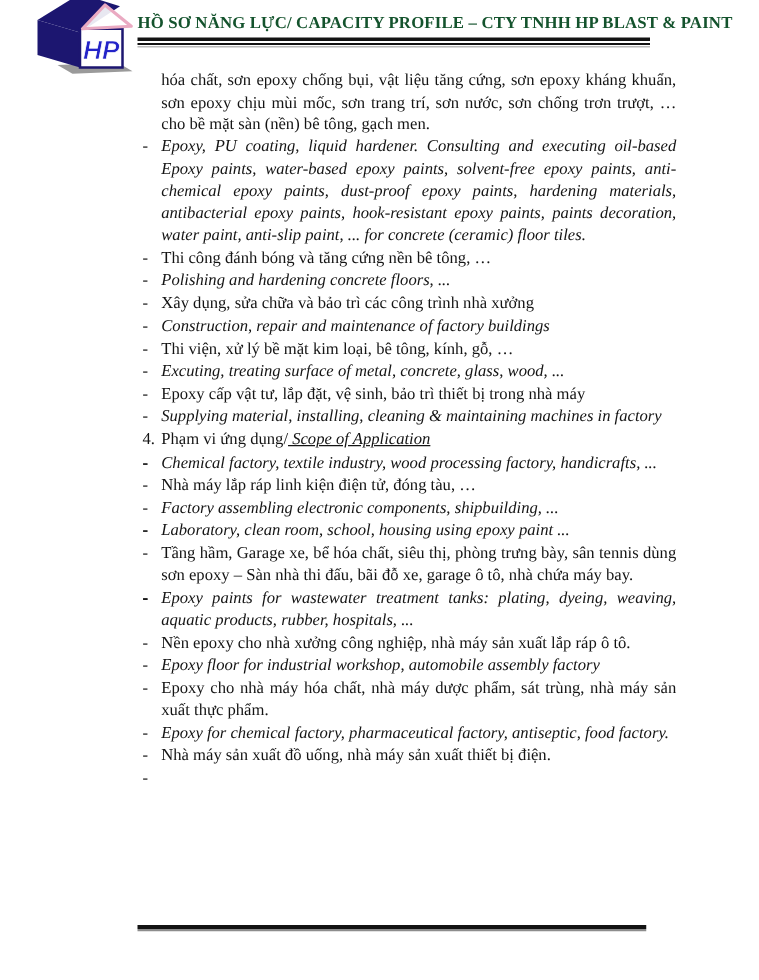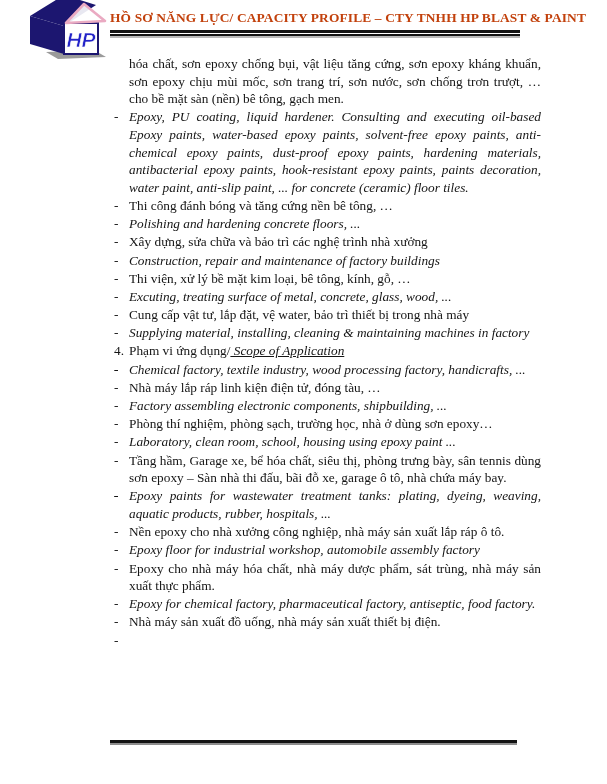--- a/index.html
+++ b/index.html
@@ -11,21 +11,21 @@
     font-family:"Liberation Serif","DejaVu Serif",serif;
     color:#141414;
   }
   
   .logo{
     position:absolute;left:22px;top:-6px;width:86px;height:66px;
   }
   .page-title{
     position:absolute;left:110px;top:10px;width:440px;
     font-size:13.4px;font-weight:bold;letter-spacing:0.15px;
-    color:#c2410c;white-space:nowrap;
+    color:#14532d;white-space:nowrap;
   }
   .header-rule{
     position:absolute;left:110px;top:30px;width:410px;height:8px;
     background:linear-gradient(
       #131313 0 3px,
       #ffffff 3px 4.5px,
       #131313 4.5px 6px,
       #ffffff 6px 6.5px,
       #b9b9b9 6.5px 8px);
   }
@@ -75,32 +75,32 @@
 
     <div class="page-title">HỒ SƠ NĂNG LỰC/ CAPACITY PROFILE – CTY TNHH HP BLAST &amp; PAINT</div>
     <div class="header-rule"></div>
   </div>
 
   <div class="content">
       <div class="item vi"><span class="marker"></span><span class="text">hóa chất, sơn epoxy chống bụi, vật liệu tăng cứng, sơn epoxy kháng khuẩn, sơn epoxy chịu mùi mốc, sơn trang trí, sơn nước, sơn chống trơn trượt, … cho bề mặt sàn (nền) bê tông, gạch men.</span></div>
       <div class="item en"><span class="marker">-</span><span class="text">Epoxy, PU coating, liquid hardener. Consulting and executing oil-based Epoxy paints, water-based epoxy paints, solvent-free epoxy paints, anti-chemical epoxy paints, dust-proof epoxy paints, hardening materials, antibacterial epoxy paints, hook-resistant epoxy paints, paints decoration, water paint, anti-slip paint, ... for concrete (ceramic) floor tiles.</span></div>
       <div class="item vi"><span class="marker">-</span><span class="text">Thi công đánh bóng và tăng cứng nền bê tông, …</span></div>
       <div class="item en"><span class="marker">-</span><span class="text">Polishing and hardening concrete floors, ...</span></div>
-      <div class="item vi"><span class="marker">-</span><span class="text">Xây dựng, sửa chữa và bảo trì các nghệ trình nhà xưởng</span></div>
+      <div class="item vi"><span class="marker">-</span><span class="text">Xây dụng, sửa chữa và bảo trì các công trình nhà xưởng</span></div>
       <div class="item en"><span class="marker">-</span><span class="text">Construction, repair and maintenance of factory buildings</span></div>
       <div class="item vi"><span class="marker">-</span><span class="text">Thi viện, xử lý bề mặt kim loại, bê tông, kính, gỗ, …</span></div>
       <div class="item en"><span class="marker">-</span><span class="text">Excuting, treating surface of metal, concrete, glass, wood, ...</span></div>
-      <div class="item vi"><span class="marker">-</span><span class="text">Cung cấp vật tư, lắp đặt, vệ water, bảo trì thiết bị trong nhà máy</span></div>
+      <div class="item vi"><span class="marker">-</span><span class="text">Epoxy cấp vật tư, lắp đặt, vệ sinh, bảo trì thiết bị trong nhà máy</span></div>
       <div class="item en"><span class="marker">-</span><span class="text">Supplying material, installing, cleaning &amp; maintaining machines in factory</span></div>
       <div class="item vi"><span class="marker">4.</span><span class="text">Phạm vi ứng dụng/</span><span class="text italic"> Scope of Application</span></div>
       <div class="item vi"><span class="marker">-</span></div>
       <div class="item en"><span class="marker">-</span><span class="text">Chemical factory, textile industry, wood processing factory, handicrafts, ...</span></div>
       <div class="item vi"><span class="marker">-</span><span class="text">Nhà máy lắp ráp linh kiện điện tử, đóng tàu, …</span></div>
       <div class="item en"><span class="marker">-</span><span class="text">Factory assembling electronic components, shipbuilding, ...</span></div>
-      <div class="item vi"><span class="marker">-</span><span class="text">Phòng thí nghiệm, phòng sạch, trường học, nhà ở dùng sơn epoxy…</span></div>
+      <div class="item vi"><span class="marker">-</span></div>
       <div class="item en"><span class="marker">-</span><span class="text">Laboratory, clean room, school, housing using epoxy paint ...</span></div>
       <div class="item vi"><span class="marker">-</span><span class="text">Tầng hầm, Garage xe, bể hóa chất, siêu thị, phòng trưng bày, sân tennis dùng sơn epoxy – Sàn nhà thi đấu, bãi đỗ xe, garage ô tô, nhà chứa máy bay.</span></div>
       <div class="item en"><span class="marker">-</span></div>
       <div class="item vi"><span class="marker">-</span></div>
       <div class="item en"><span class="marker">-</span><span class="text">Epoxy paints for wastewater treatment tanks: plating, dyeing, weaving, aquatic products, rubber, hospitals, ...</span></div>
       <div class="item vi"><span class="marker">-</span><span class="text">Nền epoxy cho nhà xưởng công nghiệp, nhà máy sản xuất lắp ráp ô tô.</span></div>
       <div class="item en"><span class="marker">-</span><span class="text">Epoxy floor for industrial workshop, automobile assembly factory</span></div>
       <div class="item vi"><span class="marker">-</span><span class="text">Epoxy cho nhà máy hóa chất, nhà máy dược phẩm, sát trùng, nhà máy sản xuất thực phẩm.</span></div>
       <div class="item en"><span class="marker">-</span><span class="text">Epoxy for chemical factory, pharmaceutical factory, antiseptic, food factory.</span></div>
       <div class="item vi"><span class="marker">-</span><span class="text">Nhà máy sản xuất đồ uống, nhà máy sản xuất thiết bị điện.</span></div>

